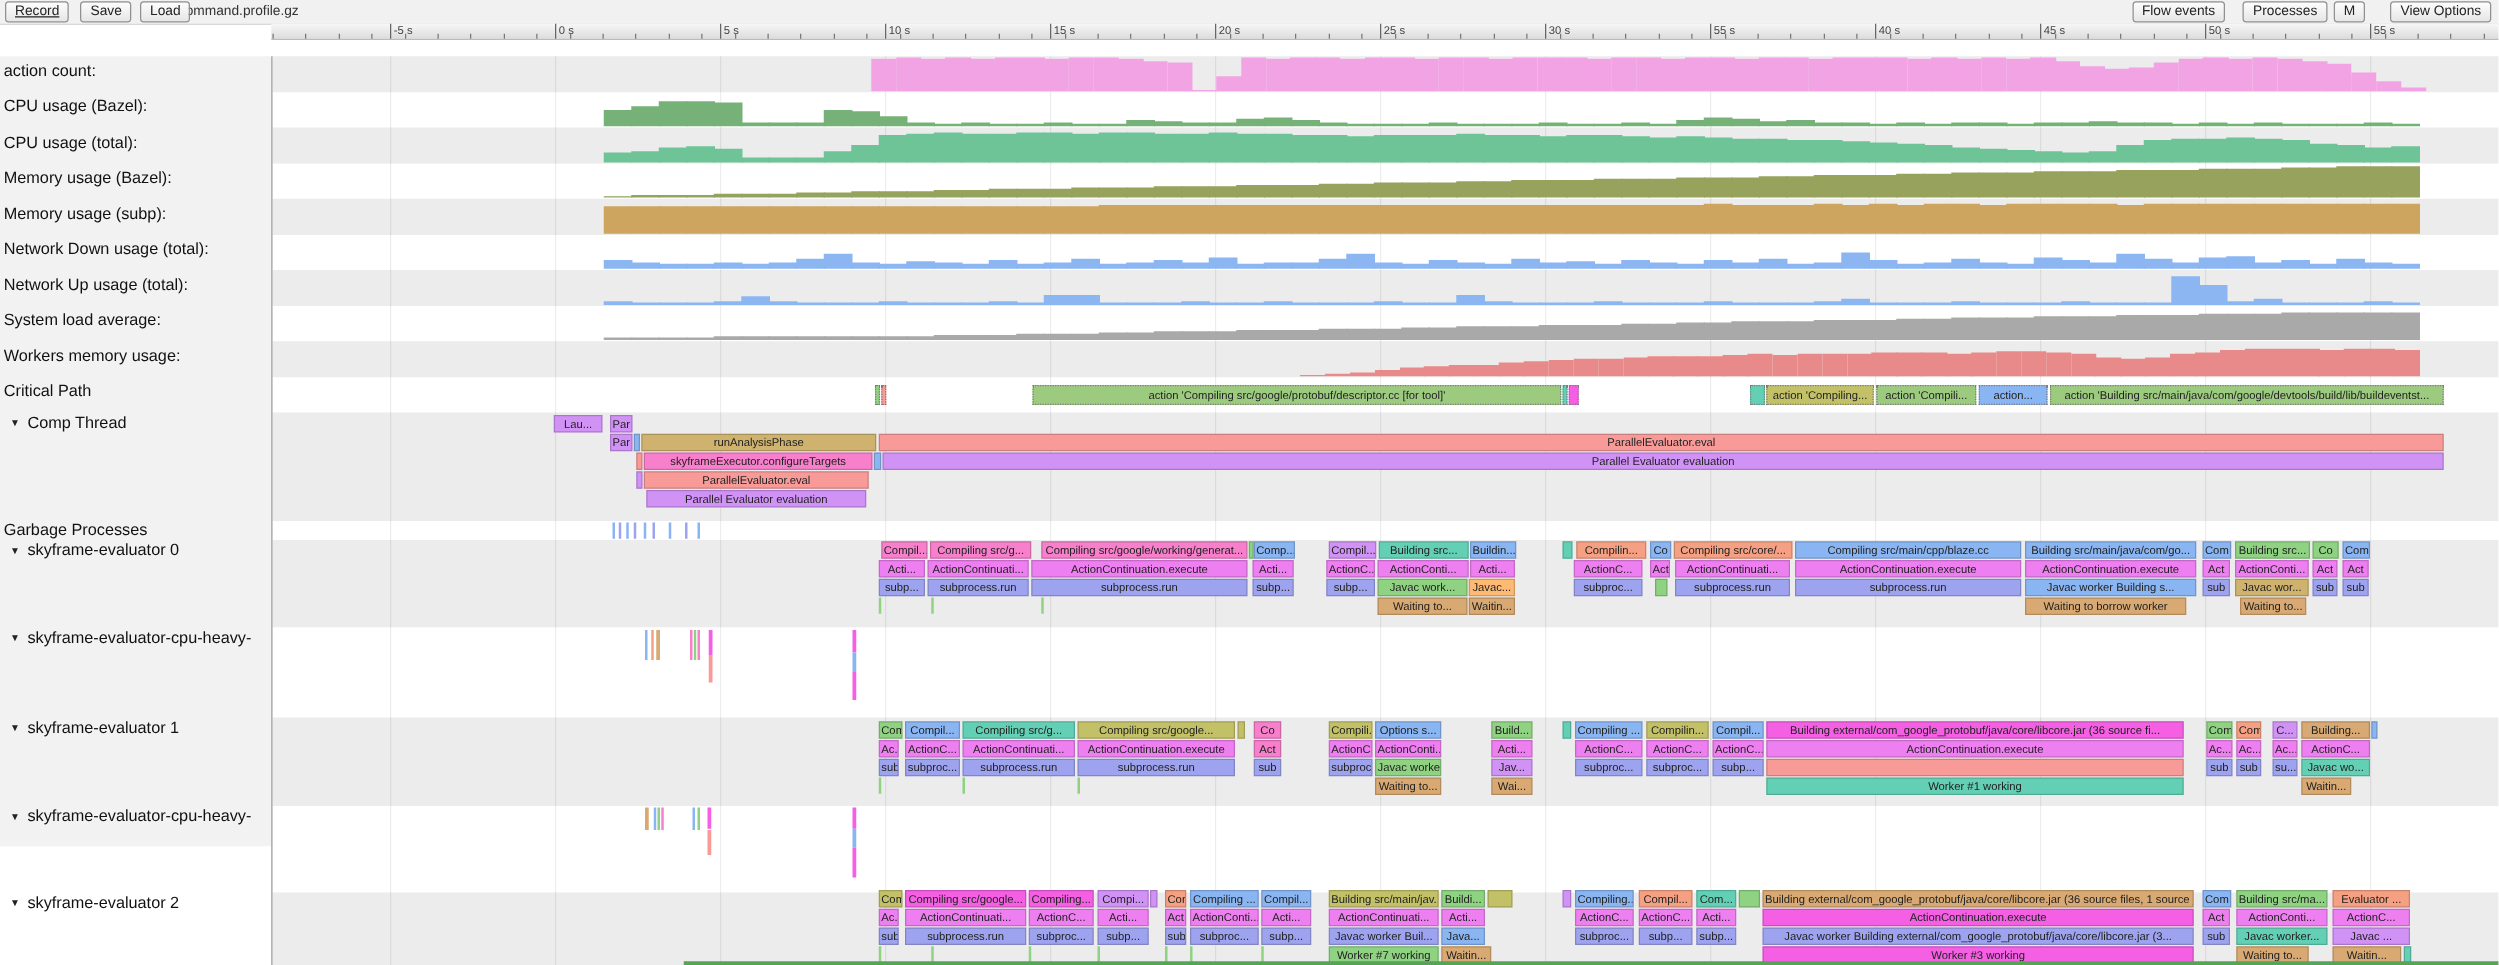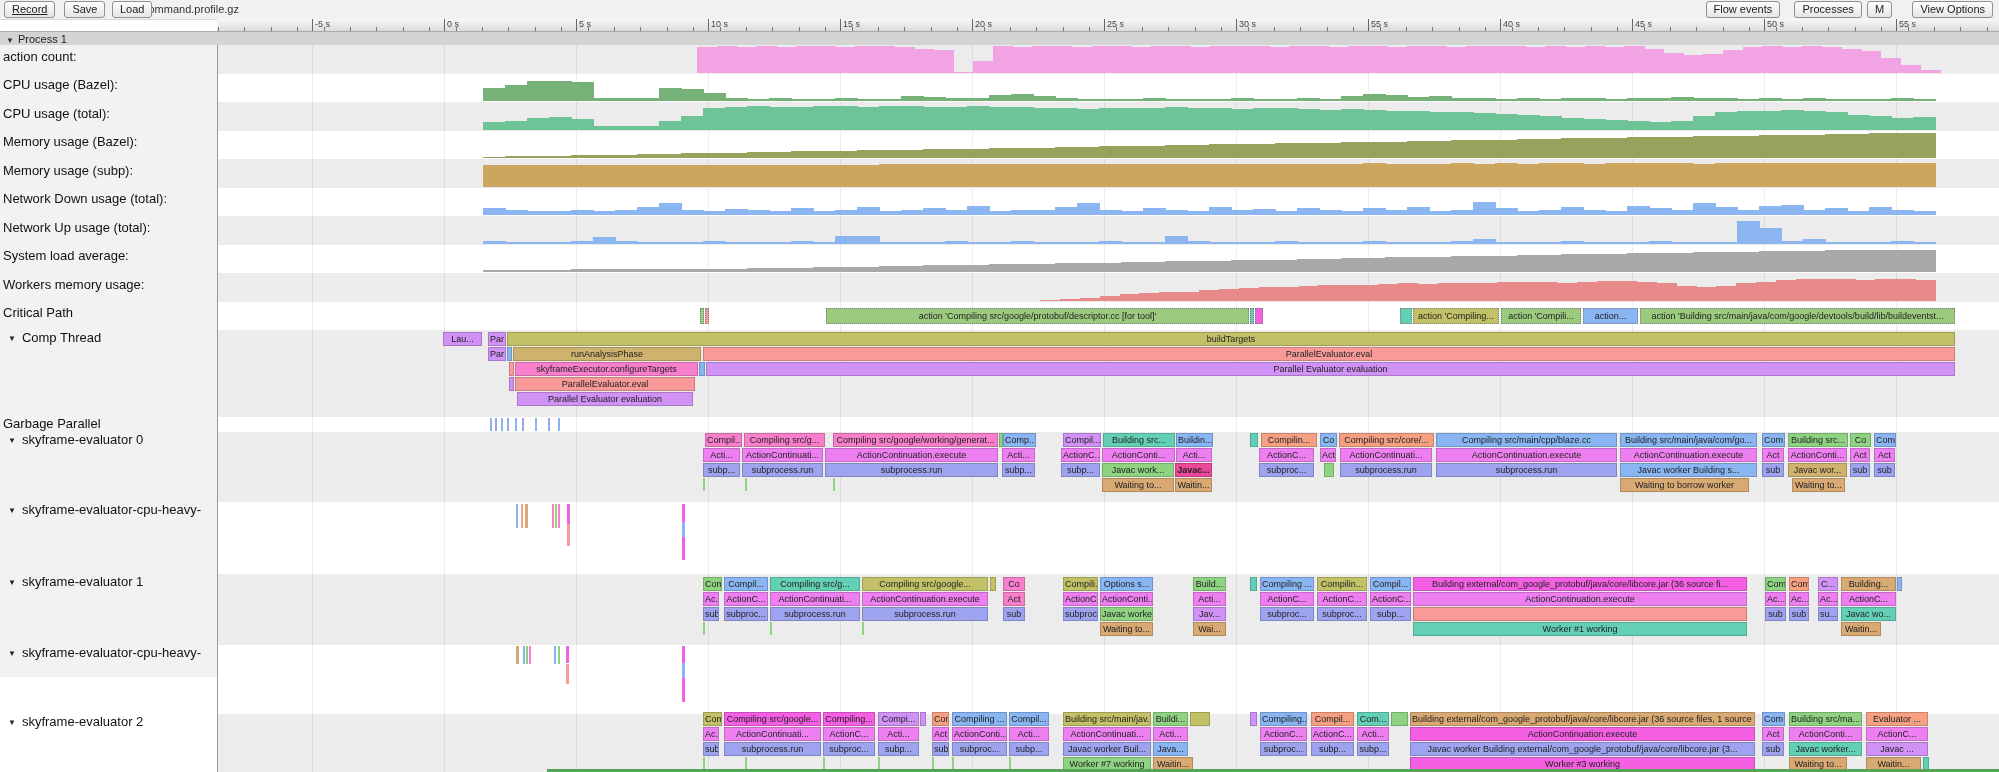--- a/index.html
+++ b/index.html
@@ -138,21 +138,20 @@
       <div class="tick-major" style="left: 1283px;"></div>
       <div class="tick-label" style="left: 1283px;">40 s</div>
       <div class="tick-major" style="left: 1415px;"></div>
       <div class="tick-label" style="left: 1415px;">45 s</div>
       <div class="tick-major" style="left: 1547px;"></div>
       <div class="tick-label" style="left: 1547px;">50 s</div>
       <div class="tick-major" style="left: 1679px;"></div>
       <div class="tick-label" style="left: 1679px;">55 s</div>
     </div>
 
-<div id="process-header"><span class="arrow">▼</span><span>Process 1</span></div>
 
 <div id="timeline">
 
 <div class="band shade" style="top: 0px; height: 29px;"></div>
       <div class="band lite" style="top: 29px; height: 28px;"></div>
       <div class="band shade" style="top: 57px; height: 29px;"></div>
       <div class="band lite" style="top: 86px; height: 28px;"></div>
       <div class="band shade" style="top: 114px; height: 29px;"></div>
       <div class="band lite" style="top: 143px; height: 28px;"></div>
       <div class="band shade" style="top: 171px; height: 29px;"></div>
@@ -184,21 +183,21 @@
         <div class="row-label" style="left: 3px; top: 33px;"><span>CPU usage (Bazel):</span></div>
         <div class="row-label" style="left: 3px; top: 62px;"><span>CPU usage (total):</span></div>
         <div class="row-label" style="left: 3px; top: 90px;"><span>Memory usage (Bazel):</span></div>
         <div class="row-label" style="left: 3px; top: 119px;"><span>Memory usage (subp):</span></div>
         <div class="row-label" style="left: 3px; top: 147px;"><span>Network Down usage (total):</span></div>
         <div class="row-label" style="left: 3px; top: 176px;"><span>Network Up usage (total):</span></div>
         <div class="row-label" style="left: 3px; top: 204px;"><span>System load average:</span></div>
         <div class="row-label" style="left: 3px; top: 233px;"><span>Workers memory usage:</span></div>
         <div class="row-label" style="left: 3px; top: 261px;"><span>Critical Path</span></div>
         <div class="row-label" style="left: 8px; top: 286px;"><div class="arrow" style="position: static;">▼</div><span>Comp Thread</span></div>
-        <div class="row-label" style="left: 3px; top: 372px;"><span>Garbage Parallel</span></div>
+        <div class="row-label" style="left: 3px; top: 372px;"><span>Garbage Processes</span></div>
         <div class="row-label" style="left: 8px; top: 388px;"><div class="arrow" style="position: static;">▼</div><span>skyframe-evaluator 0</span></div>
         <div class="row-label" style="left: 8px; top: 458px;"><div class="arrow" style="position: static;">▼</div><span>skyframe-evaluator-cpu-heavy-</span></div>
         <div class="row-label" style="left: 8px; top: 530px;"><div class="arrow" style="position: static;">▼</div><span>skyframe-evaluator 1</span></div>
         <div class="row-label" style="left: 8px; top: 601px;"><div class="arrow" style="position: static;">▼</div><span>skyframe-evaluator-cpu-heavy-</span></div>
         <div class="row-label" style="left: 8px; top: 670px;"><div class="arrow" style="position: static;">▼</div><span>skyframe-evaluator 2</span></div>
       </div>
       <div id="vsep"></div>
       <div class="cbar" style="left: 697px; width: 20.3302px; top: 2px; height: 26px; background: rgb(242, 163, 228);"></div>
       <div class="cbar" style="left: 716.73px; width: 20.3302px; top: 1px; height: 27px; background: rgb(242, 163, 228);"></div>
       <div class="cbar" style="left: 736.46px; width: 20.3302px; top: 2px; height: 26px; background: rgb(242, 163, 228);"></div>
@@ -774,21 +773,20 @@
       <div class="seg cp" style="left: 826px; width: 423px; top: 263px; background: rgb(156, 203, 128);">action 'Compiling src/google/protobuf/descriptor.cc [for tool]'</div>
       <div class="seg cp" style="left: 1250px; width: 4px; top: 263px; background: rgb(99, 208, 181);"></div>
       <div class="seg cp" style="left: 1255px; width: 8px; top: 263px; background: rgb(244, 95, 227);"></div>
       <div class="seg cp" style="left: 1400px; width: 12px; top: 263px; background: rgb(99, 208, 181);"></div>
       <div class="seg cp" style="left: 1413px; width: 86px; top: 263px; background: rgb(195, 193, 103);">action 'Compiling...</div>
       <div class="seg cp" style="left: 1501px; width: 80px; top: 263px; background: rgb(156, 203, 128);">action 'Compili...</div>
       <div class="seg cp" style="left: 1583px; width: 55px; top: 263px; background: rgb(138, 181, 243);">action...</div>
       <div class="seg cp" style="left: 1640px; width: 315px; top: 263px; background: rgb(156, 203, 128);">action 'Building src/main/java/com/google/devtools/build/lib/buildeventst...</div>
       <div class="seg" style="left: 443px; width: 39px; top: 287px; background: rgb(208, 146, 245);">Lau...</div>
       <div class="seg" style="left: 488px; width: 18px; top: 287px; background: rgb(208, 146, 245);">Par</div>
-      <div class="seg" style="left: 507px; width: 1448px; top: 287px; background: rgb(195, 193, 103);">buildTargets</div>
       <div class="seg" style="left: 488px; width: 18px; top: 302px; background: rgb(208, 146, 245);">Par</div>
       <div class="seg" style="left: 507px; width: 5px; top: 302px; background: rgb(138, 181, 243);"></div>
       <div class="seg" style="left: 513px; width: 188px; top: 302px; background: rgb(207, 178, 109);">runAnalysisPhase</div>
       <div class="seg" style="left: 703px; width: 1252px; top: 302px; background: rgb(248, 154, 152);">ParallelEvaluator.eval</div>
       <div class="seg" style="left: 509px; width: 5px; top: 317px; background: rgb(248, 154, 152);"></div>
       <div class="seg" style="left: 515px; width: 183px; top: 317px; background: rgb(247, 127, 203);">skyframeExecutor.configureTargets</div>
       <div class="seg" style="left: 699px; width: 6px; top: 317px; background: rgb(138, 181, 243);"></div>
       <div class="seg" style="left: 706px; width: 1249px; top: 317px; background: rgb(208, 146, 245);">Parallel Evaluator evaluation</div>
       <div class="seg" style="left: 509px; width: 5px; top: 332px; background: rgb(208, 146, 245);"></div>
       <div class="seg" style="left: 515px; width: 180px; top: 332px; background: rgb(248, 154, 152);">ParallelEvaluator.eval</div>
@@ -826,21 +824,21 @@
       <div class="seg" style="left: 1762px; width: 22px; top: 403px; background: rgb(238, 127, 240);">Act</div>
       <div class="seg" style="left: 1788px; width: 59px; top: 403px; background: rgb(238, 127, 240);">ActionConti...</div>
       <div class="seg" style="left: 1850px; width: 20px; top: 403px; background: rgb(238, 127, 240);">Act</div>
       <div class="seg" style="left: 1874px; width: 21px; top: 403px; background: rgb(238, 127, 240);">Act</div>
       <div class="seg" style="left: 703px; width: 37px; top: 418px; background: rgb(158, 163, 239);">subp...</div>
       <div class="seg" style="left: 742px; width: 81px; top: 418px; background: rgb(158, 163, 239);">subprocess.run</div>
       <div class="seg" style="left: 825px; width: 173px; top: 418px; background: rgb(158, 163, 239);">subprocess.run</div>
       <div class="seg" style="left: 1002px; width: 33px; top: 418px; background: rgb(158, 163, 239);">subp...</div>
       <div class="seg" style="left: 1061px; width: 39px; top: 418px; background: rgb(158, 163, 239);">subp...</div>
       <div class="seg" style="left: 1102px; width: 72px; top: 418px; background: rgb(142, 210, 130);">Javac work...</div>
-      <div class="seg" style="left: 1175px; width: 37px; top: 418px; background: #ec4899; font-weight: bold;">Javac...</div>
+      <div class="seg" style="left: 1175px; width: 37px; top: 418px; background: #fdba74;">Javac...</div>
       <div class="seg" style="left: 1259px; width: 55px; top: 418px; background: rgb(158, 163, 239);">subproc...</div>
       <div class="seg" style="left: 1324px; width: 10px; top: 418px; background: rgb(142, 210, 130);"></div>
       <div class="seg" style="left: 1340px; width: 92px; top: 418px; background: rgb(158, 163, 239);">subprocess.run</div>
       <div class="seg" style="left: 1436px; width: 181px; top: 418px; background: rgb(158, 163, 239);">subprocess.run</div>
       <div class="seg" style="left: 1620px; width: 137px; top: 418px; background: rgb(138, 181, 243);">Javac worker Building s...</div>
       <div class="seg" style="left: 1762px; width: 22px; top: 418px; background: rgb(158, 163, 239);">sub</div>
       <div class="seg" style="left: 1788px; width: 59px; top: 418px; background: rgb(207, 178, 109);">Javac wor...</div>
       <div class="seg" style="left: 1850px; width: 20px; top: 418px; background: rgb(158, 163, 239);">sub</div>
       <div class="seg" style="left: 1874px; width: 21px; top: 418px; background: rgb(158, 163, 239);">sub</div>
       <div class="seg" style="left: 1102px; width: 72px; top: 433px; background: rgb(216, 169, 114);">Waiting to...</div>

